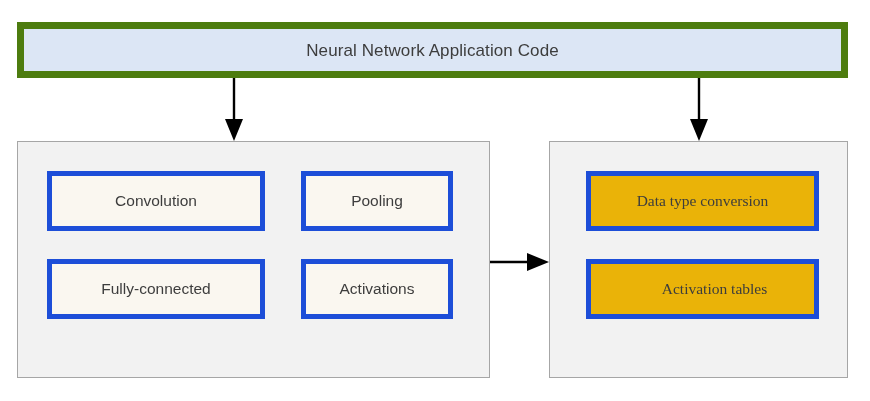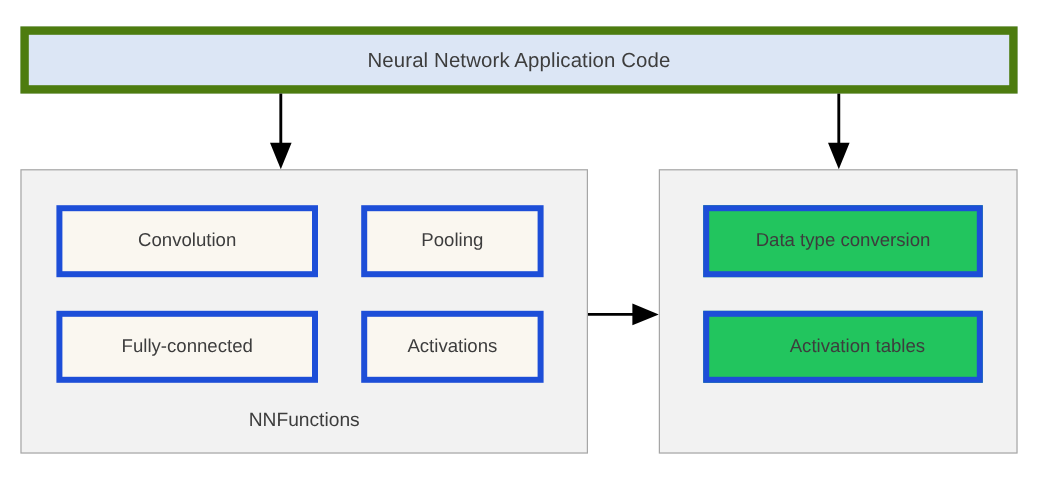--- a/index.html
+++ b/index.html
@@ -81,21 +81,21 @@
     border: 5px solid #1d4ed8;
     height: 60px;
   }
   .fn-box-label {
     font-size: 15.5px;
     color: #3d3d3d;
     line-height: 1;
     white-space: nowrap;
   }
   .fn-box.cream { background: #faf7f0; }
-  .fn-box.gray  { background: #22c55e; }
+  .fn-box.gray  { background: #eab308; font-family: Liberation Serif, serif; }
 
   
   #fn-convolution     { left: 29px;  top: 29px;  width: 218px; }
   #fn-pooling         { left: 283px; top: 29px;  width: 152px; align-items: center; }
   #fn-fully-connected { left: 29px;  top: 117px; width: 218px; }
   #fn-activations     { left: 283px; top: 117px; width: 152px; }
 
   
   #fn-data-type-conversion { left: 36px; top: 29px;  width: 233px; }
   #fn-activation-tables    { left: 36px; top: 117px; width: 233px; padding-left: 24px; }
@@ -149,21 +149,20 @@
     </div>
     <div class="fn-box cream" id="fn-pooling">
       <span class="fn-box-label">Pooling</span>
     </div>
     <div class="fn-box cream" id="fn-fully-connected">
       <span class="fn-box-label">Fully-connected</span>
     </div>
     <div class="fn-box cream" id="fn-activations">
       <span class="fn-box-label">Activations</span>
     </div>
-    <div class="group-caption">NNFunctions</div>
   </div>
 
   <div class="group-box" id="group-nnsupportfunctions">
     <div class="fn-box gray" id="fn-data-type-conversion">
       <span class="fn-box-label">Data type conversion</span>
     </div>
     <div class="fn-box gray" id="fn-activation-tables">
       <span class="fn-box-label">Activation tables</span>
     </div>
   </div>

